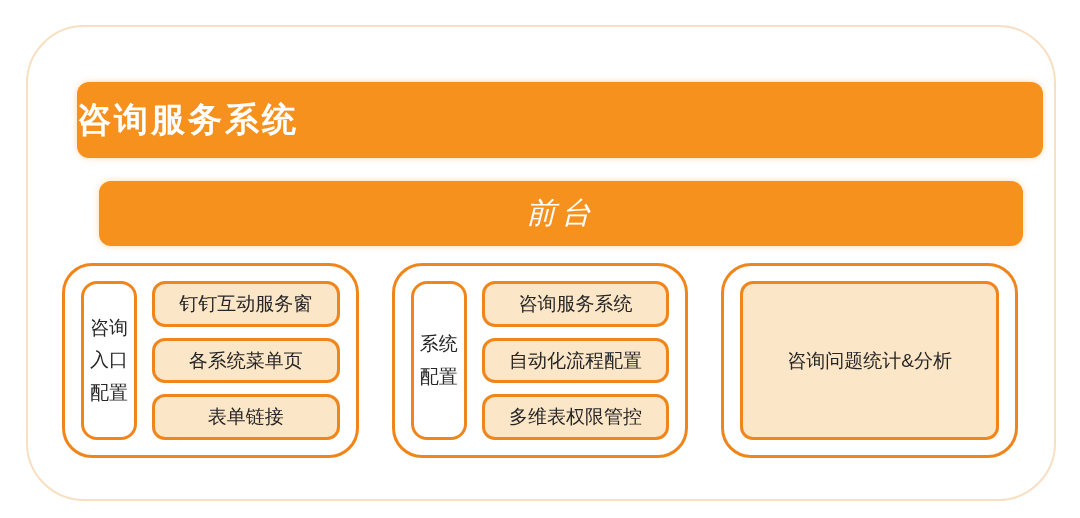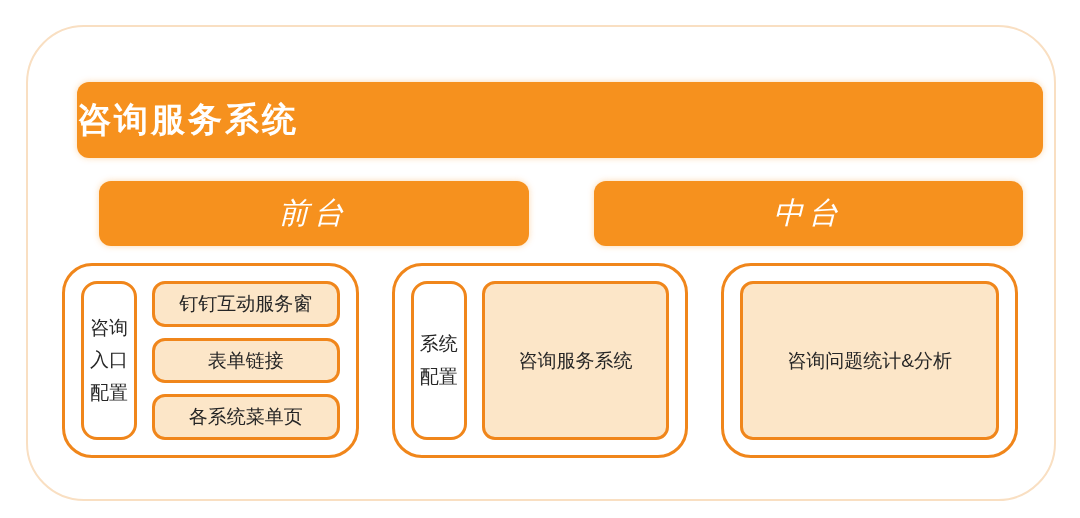--- a/index.html
+++ b/index.html
@@ -118,45 +118,46 @@
 <div class="canvas">
 
   <div class="outer-frame"></div>
 
   <div class="title-bar">
     <span class="title-text">咨询服务系统</span>
   </div>
 
   <div class="headers-row">
     <div class="col-header">前台</div>
-    <div class="col-header">中台</div>
   </div>
 
   <div class="sections-row">
 
     <div class="section">
       <div class="side-label">
         <span>咨询</span>
         <span>入口</span>
         <span>配置</span>
       </div>
       <div class="items-col">
         <div class="item-box">钉钉互动服务窗</div>
+        <div class="item-box">各系统菜单页</div>
         <div class="item-box">表单链接</div>
-        <div class="item-box">各系统菜单页</div>
       </div>
     </div>
 
     <div class="section">
       <div class="side-label">
         <span>系统</span>
         <span>配置</span>
       </div>
       <div class="items-col">
         <div class="item-box">咨询服务系统</div>
+        <div class="item-box">自动化流程配置</div>
+        <div class="item-box">多维表权限管控</div>
       </div>
     </div>
 
     <div class="section">
       <div class="items-col">
         <div class="item-box">咨询问题统计&amp;分析</div>
       </div>
     </div>
 
   </div>

